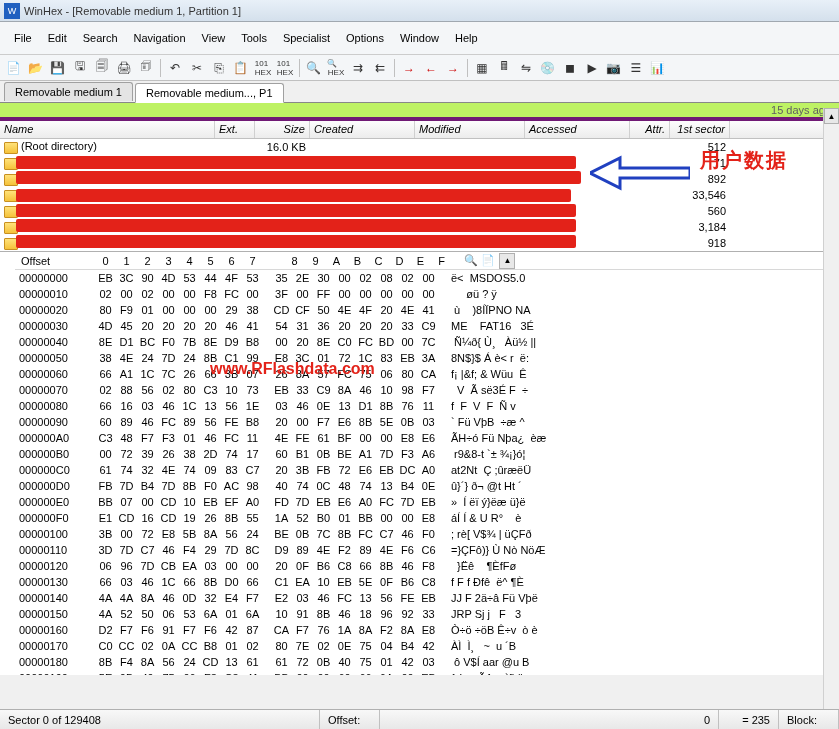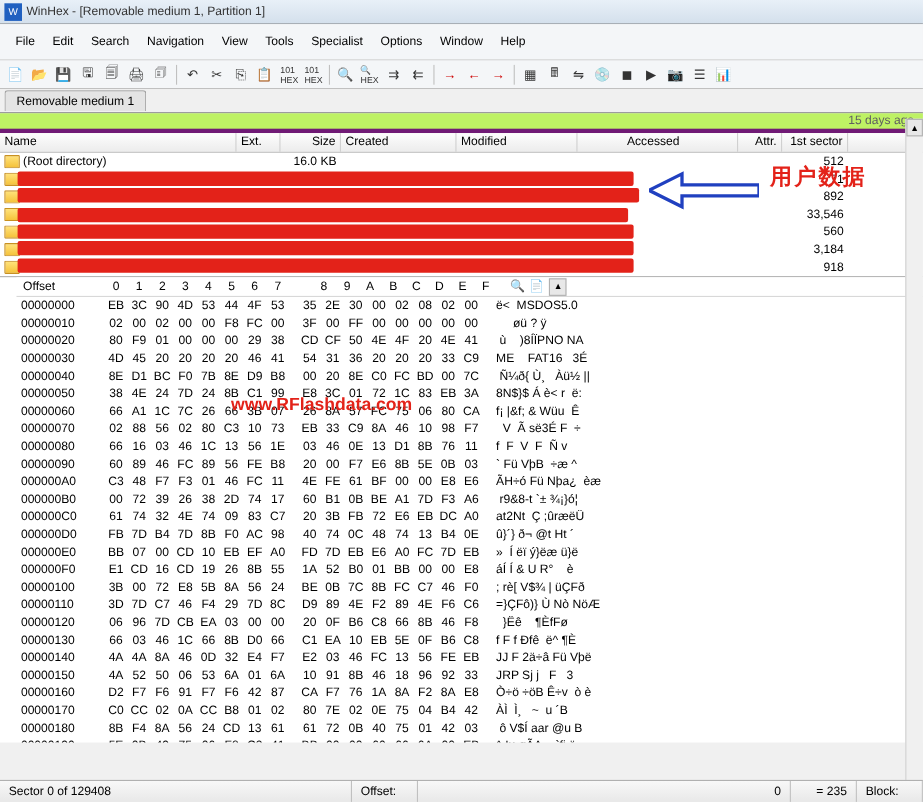--- a/index.html
+++ b/index.html
@@ -16,23 +16,23 @@
   .tool { width:20px; height:20px; display:flex; align-items:center; justify-content:center; cursor:pointer; font-size:12px; color:#333; }
   .sep { width:1px; height:18px; background:#c0c0c0; margin:0 2px; }
   
   .tabstrip { height:22px; background:#f0f0f0; display:flex; align-items:center; padding:0 4px; border-bottom:1px solid #888; }
   .tab { padding:3px 10px; background:#e4e4e4; border:1px solid #a0a0a0; border-bottom:none; margin-right:2px; border-radius:3px 3px 0 0; cursor:pointer; }
   .tab.active { background:#fff; font-weight:normal; border-bottom:1px solid #fff; position:relative; top:1px; }
   
   .infostrip { height:18px; background:#bef264; display:flex; align-items:center; justify-content:flex-end; padding:0 8px; color:#606060; font-size:10px; border-bottom:4px solid #701a75; }
   
   .listhdr { height:18px; background:linear-gradient(#fdfdfd,#ececec); display:flex; border-bottom:1px solid #c0c0c0; }
-  .listhdr .col { border-right:1px solid #d0d0d0; padding:2px 4px; overflow:hidden; white-space:nowrap; }
+  .listhdr .col { border-right:1px solid #d0d0d0; padding:2px 4px; overflow:hidden; white-space:nowrap;font-style:italic; }
   .col-name { width:215px; } .col-ext { width:40px; } .col-size { width:55px; text-align:right; }
-  .col-created{ width:105px;} .col-modified{width:110px;} .col-accessed{width:105px;margin-left:41px;}
+  .col-created{ width:105px;} .col-modified{width:110px;} .col-accessed{width:105px;}
   .col-attr{width:40px; text-align:right;} .col-sector{width:60px; text-align:right;}
   
   .filelist { background:#fff; position:relative; height:112px; overflow:hidden; }
   .filerow { height:16px; display:flex; align-items:center; }
   .filerow .col { padding:0 4px; overflow:hidden; white-space:nowrap; }
   .foldericon { width:14px; height:12px; background:linear-gradient(#ffe27a,#f5c23a); border:1px solid #c89020; border-radius:1px; display:inline-block; margin-right:3px; vertical-align:middle; }
   
   .censor { position:absolute; left:16px; height:13px; background:#e32219; border-radius:2px; }
   .arrow { position:absolute; left:590px; top:14px; }
   .arrow svg { width:100px; height:40px; }
@@ -113,20 +113,21 @@
   <span class="tool">💿</span>
   <span class="tool">◼</span>
   <span class="tool">▶</span>
   <span class="tool">📷</span>
   <span class="tool">☰</span>
   <span class="tool">📊</span>
 </div>
 
 <div class="tabstrip">
   <span class="tab">Removable medium 1</span>
+  <span class="tab active">Removable medium..., P1</span>
 </div>
 
 <div class="infostrip">
   <span>15 days ago</span>
 </div>
 
 <div class="listhdr">
   <div class="col col-name">Name</div>
   <div class="col col-ext">Ext.</div>
   <div class="col col-size">Size</div>

